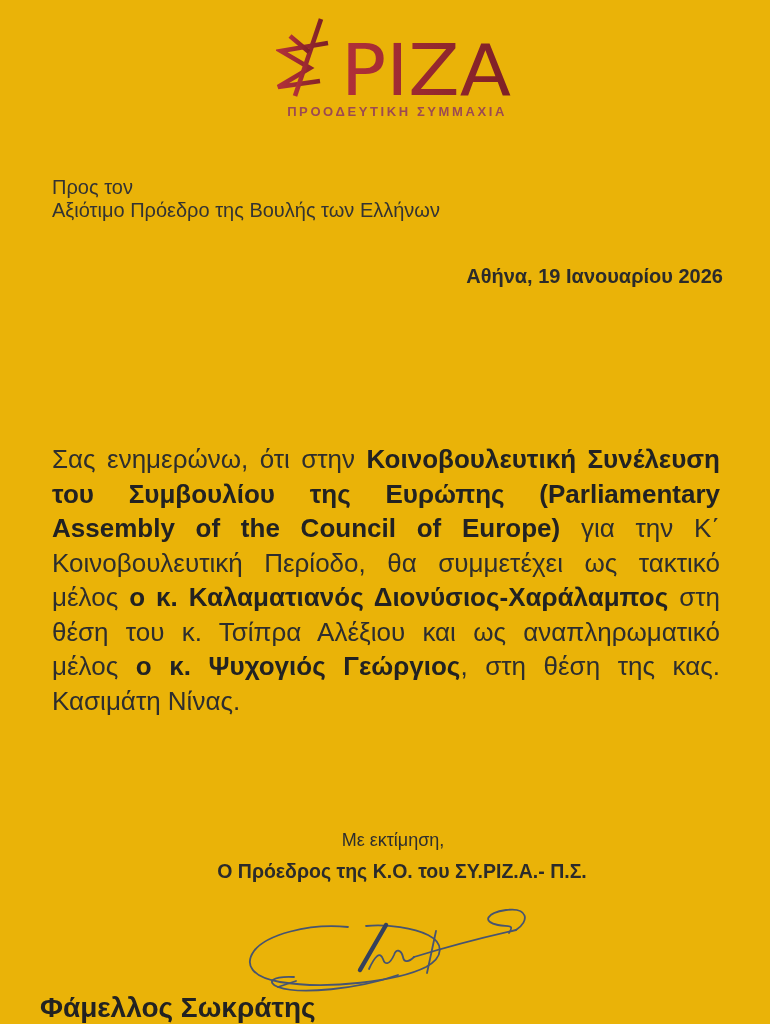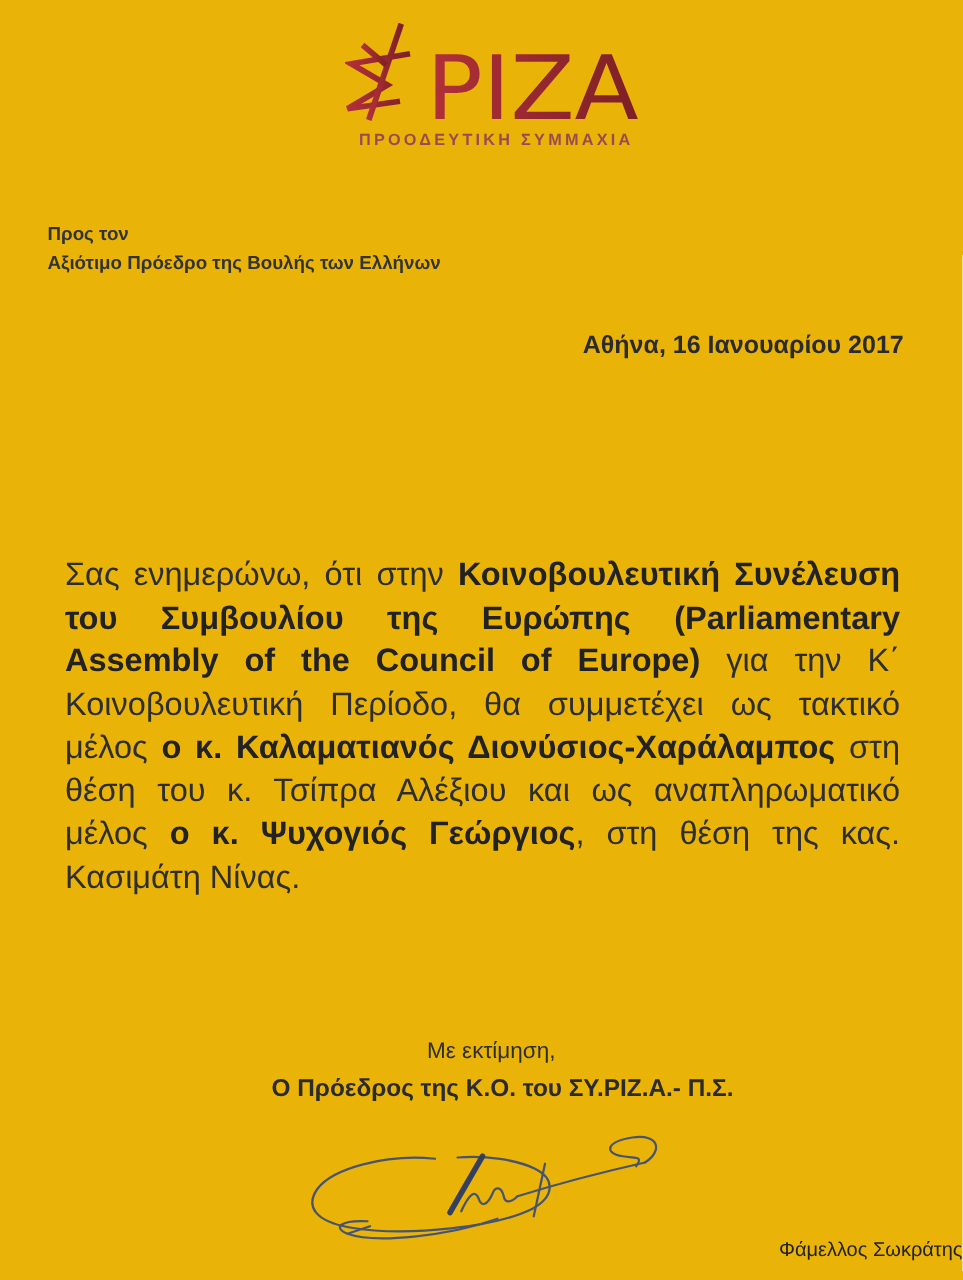--- a/index.html
+++ b/index.html
@@ -27,24 +27,24 @@
     width: 794px;          
     text-align: center;
     font-size: 13px;
     font-weight: bold;
     letter-spacing: 2.6px;
     color: #9c4a52;
   }
   
   .recipient {
     position: absolute;
-    left: 38px;
+    left: 52px;
     top: 176px;
-    font-size: 15px;
-    font-weight: bold;
+    font-size: 20px;
+    font-weight: normal;
     line-height: 23px;
     color: #333333;
   }
   
   .dateline {
     position: absolute;
     right: 47px;
     top: 265px;
     font-size: 20px;
     font-weight: bold;
@@ -95,23 +95,23 @@
     left: 238px;
     top: 893px;
     width: 292px;
     height: 102px;
   }
   .signer-name {
     position: absolute;
     left: 40px;
     top: 992px;
     width: 730px;
-    text-align: right;
-    font-size: 16px;
-    font-weight: normal;
+    text-align: left;
+    font-size: 28px;
+    font-weight: bold;
     color: #222222;
   }
 </style>
 </head>
 <body>
 
 <div class="page">
 
   <div>
     <svg class="logo-svg" viewBox="0 0 242 84" aria-hidden="true">
@@ -131,21 +131,21 @@
       <text x="65" y="79" font-family="DejaVu Sans, Liberation Sans, sans-serif" font-size="71" textLength="170" lengthAdjust="spacingAndGlyphs" fill="url(#logoGrad)">ΡΙΖΑ</text>
     </svg>
     <div class="logo-subtitle">ΠΡΟΟΔΕΥΤΙΚΗ ΣΥΜΜΑΧΙΑ</div>
   </div>
 
   <div class="recipient">
     <div>Προς τον</div>
     <div>Αξιότιμο Πρόεδρο της Βουλής των Ελλήνων</div>
   </div>
 
-  <div class="dateline">Αθήνα, 16 Ιανουαρίου 2017</div>
+  <div class="dateline">Αθήνα, 19 Ιανουαρίου 2026</div>
 
 
   <p class="body-par"><span>Σας ενημερώνω, ότι στην </span><b>Κοινοβουλευτική Συνέλευση του Συμβουλίου της Ευρώπης (Parliamentary Assembly of the Council of Europe)</b><span> για την Κ΄ Κοινοβουλευτική Περίοδο, θα συμμετέχει ως τακτικό μέλος </span><b>ο κ. Καλαματιανός Διονύσιος-Χαράλαμπος</b><span> στη θέση του κ. Τσίπρα Αλέξιου και ως αναπληρωματικό μέλος </span><b>ο κ. Ψυχογιός Γεώργιος</b><span>, στη θέση της κας. Κασιμάτη Νίνας.</span></p>
 
   <div class="valediction">Με εκτίμηση,</div>
   <div class="signer-title">Ο Πρόεδρος της Κ.Ο. του ΣΥ.ΡΙΖ.Α.- Π.Σ.</div>
 
   <svg class="signature-svg" viewBox="0 0 292 102" aria-hidden="true">
     <g fill="none" stroke="#475470" stroke-width="1.8" stroke-linecap="round" stroke-linejoin="round">
 

